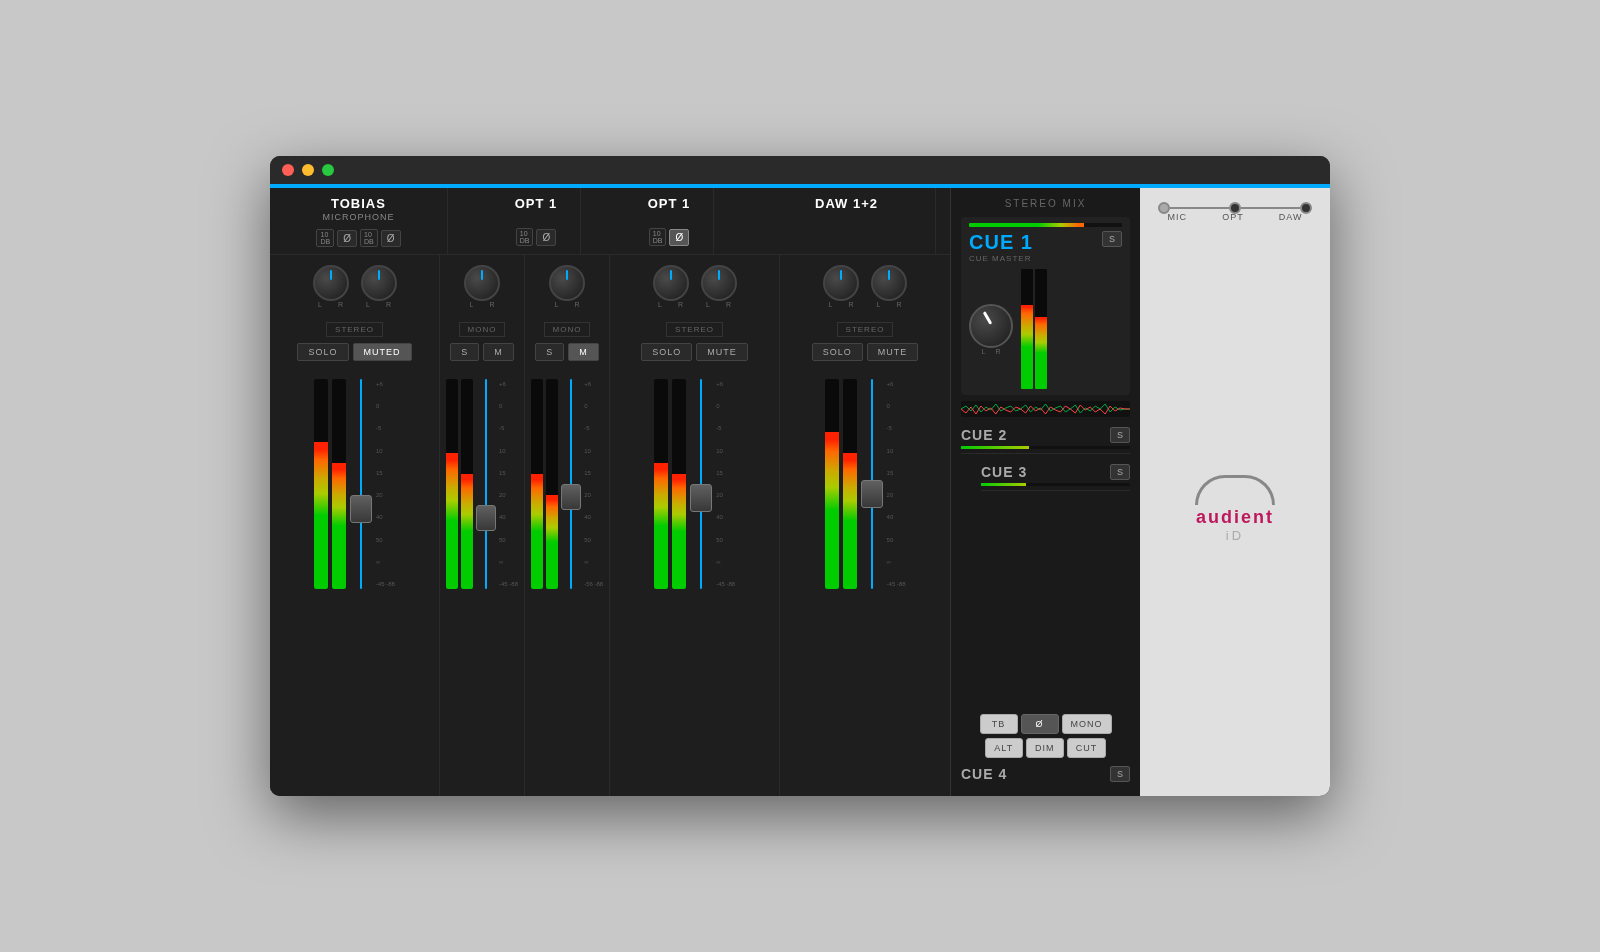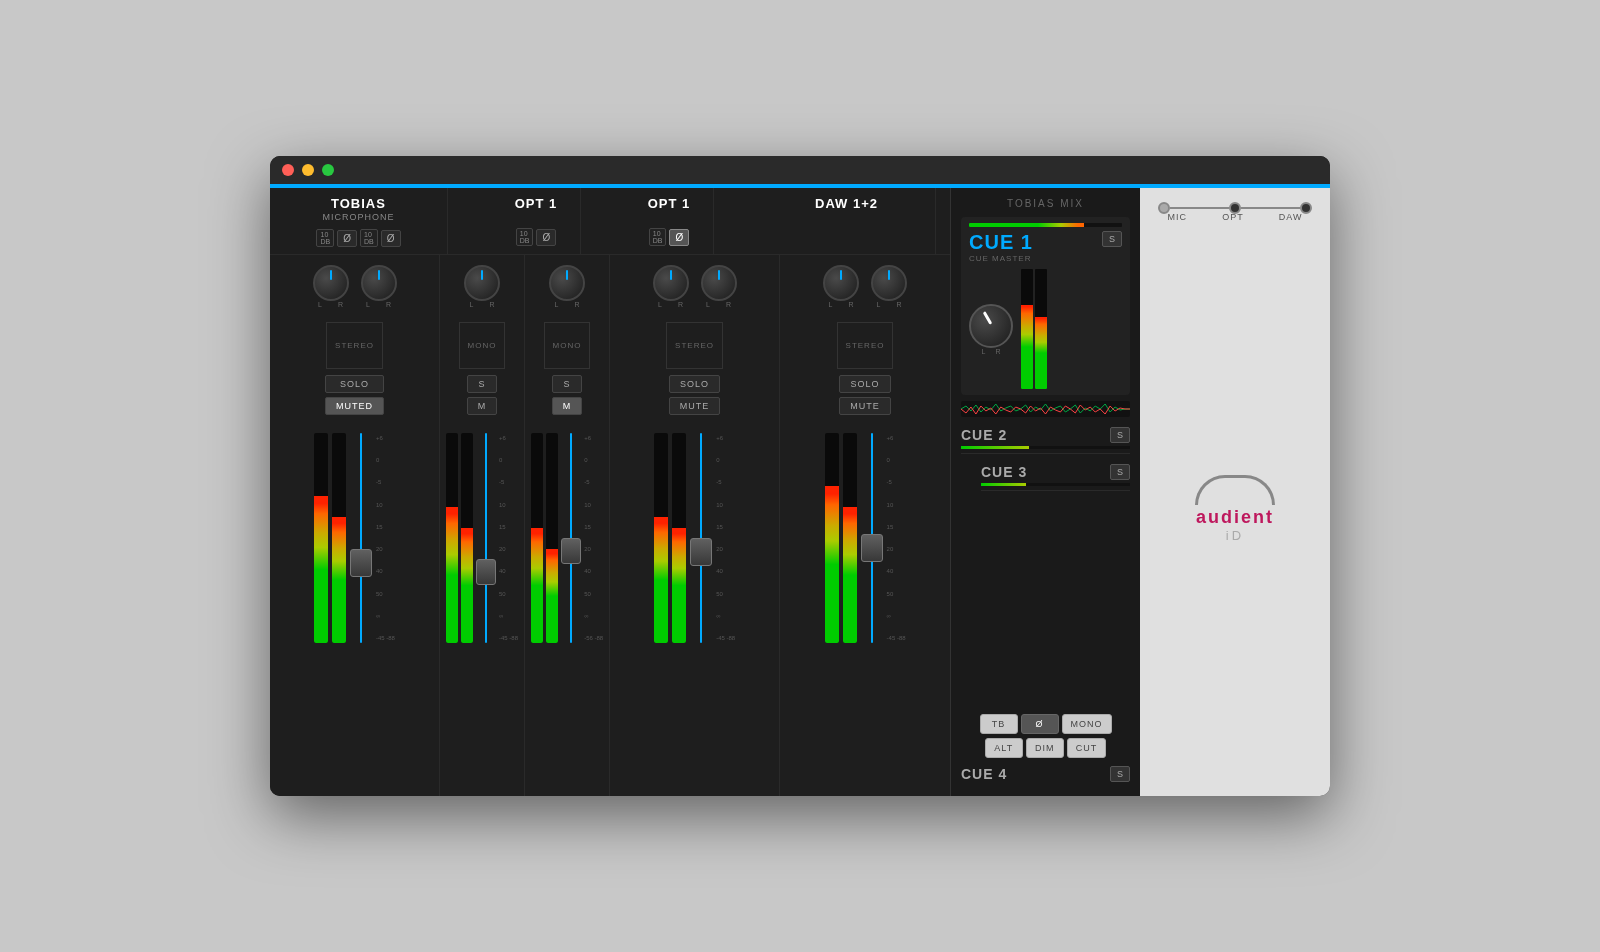--- a/index.html
+++ b/index.html
@@ -105,31 +105,30 @@
       flex-direction: column;
       align-items: center;
     }
 
     
     .mode-label {
       color: #666;
       font-size: 8px;
       letter-spacing: 1px;
       border: 1px solid #333;
-      padding: 18px 8px;
+      padding: 2px 8px;
       margin: 4px 0;
     }
 
     
     .sm-row {
       display: flex;
       gap: 4px;
       justify-content: center;
       padding: 2px 0 6px;
-      flex-direction: column;
     }
     .sm-btn {
       background: #2a2a2a;
       color: #aaa;
       font-size: 9px;
       padding: 3px 10px;
       border-radius: 2px;
       border: 1px solid #444;
       cursor: pointer;
       letter-spacing: 1px;
@@ -613,21 +612,21 @@
             <span class="sc">50</span>
             <span class="sc">∞</span>
             <span class="sc">-45 -88</span>
           </div>
         </div>
 
       </div>
     </div>
 
     <div class="master-mix">
-      <div class="master-title">TOBIAS MIX</div>
+      <div class="master-title">STEREO MIX</div>
 
       <div style="background:#222;border-radius:4px;padding:6px 8px;">
 
         <div style="height:4px;background:#111;border-radius:1px;margin-bottom:4px;overflow:hidden;">
           <div style="width:75%;height:100%;background:linear-gradient(to right,#00cc00 60%,#aacc00 80%,#ff6600 95%);"></div>
         </div>
         <div style="display:flex;justify-content:space-between;align-items:flex-start;">
           <div>
             <div style="font-size:20px;font-weight:bold;color:#00aaff;letter-spacing:1px;">CUE 1</div>
             <div style="font-size:8px;color:#666;letter-spacing:1px;">CUE MASTER</div>

